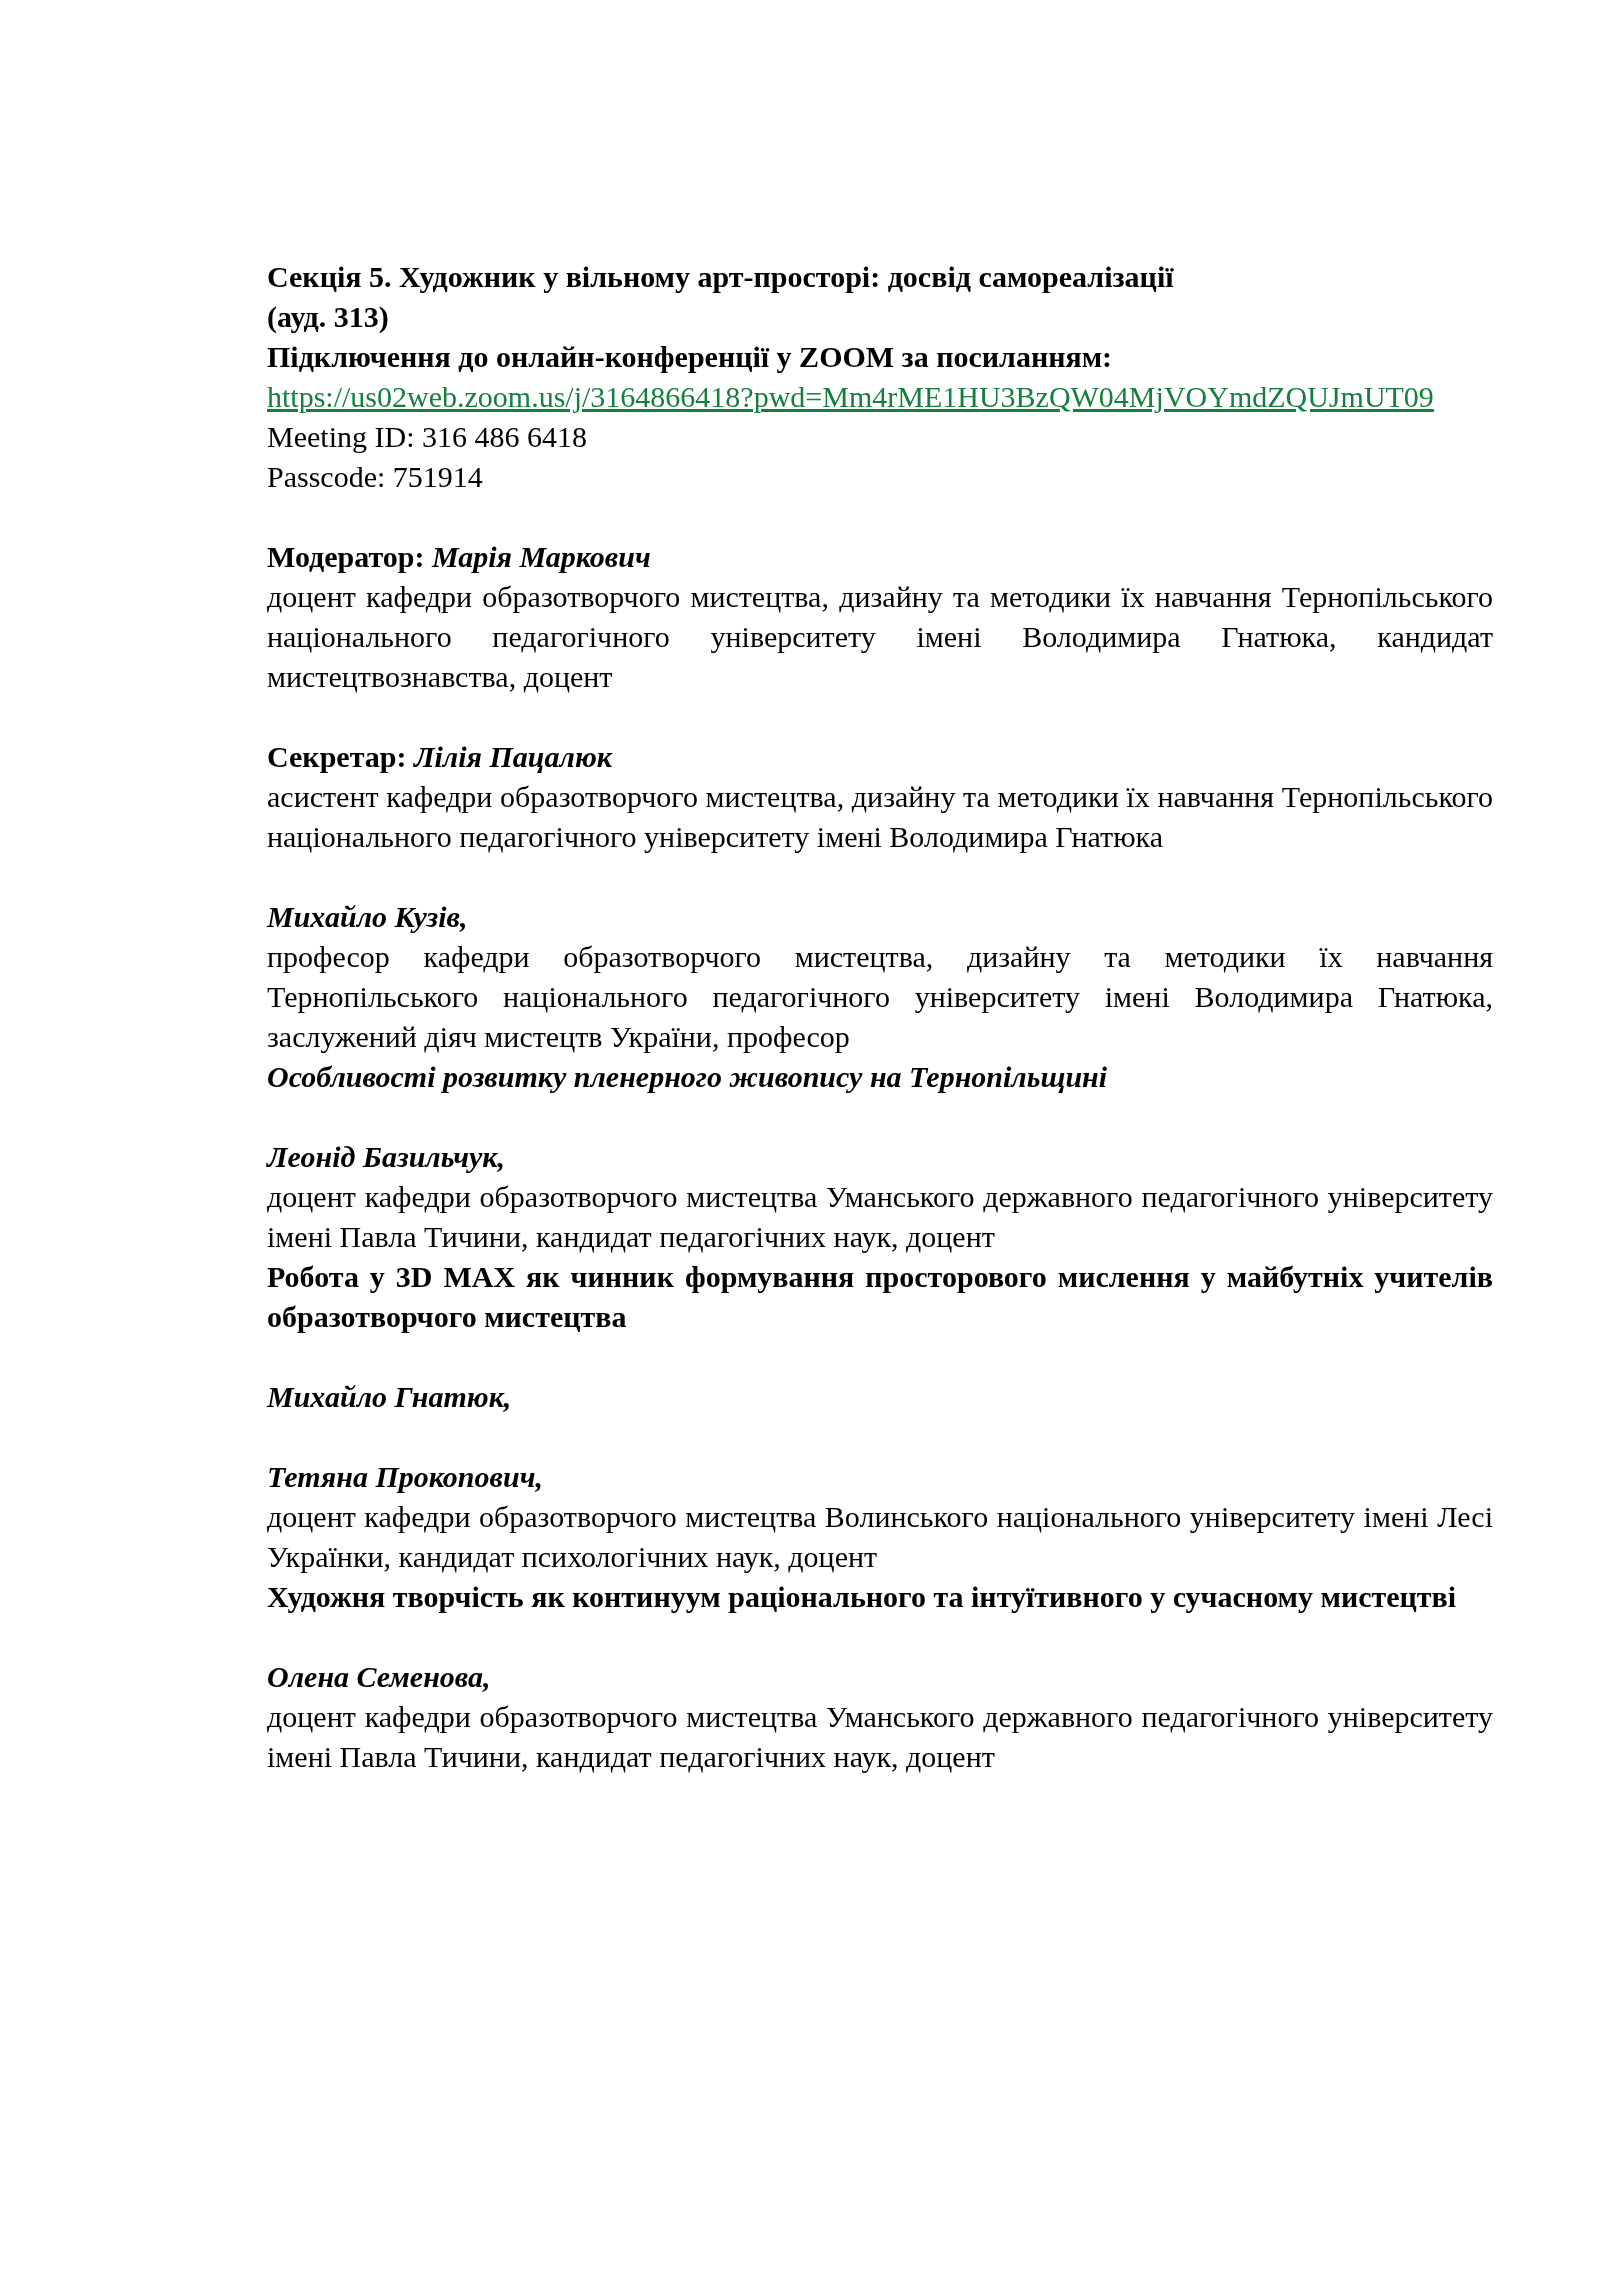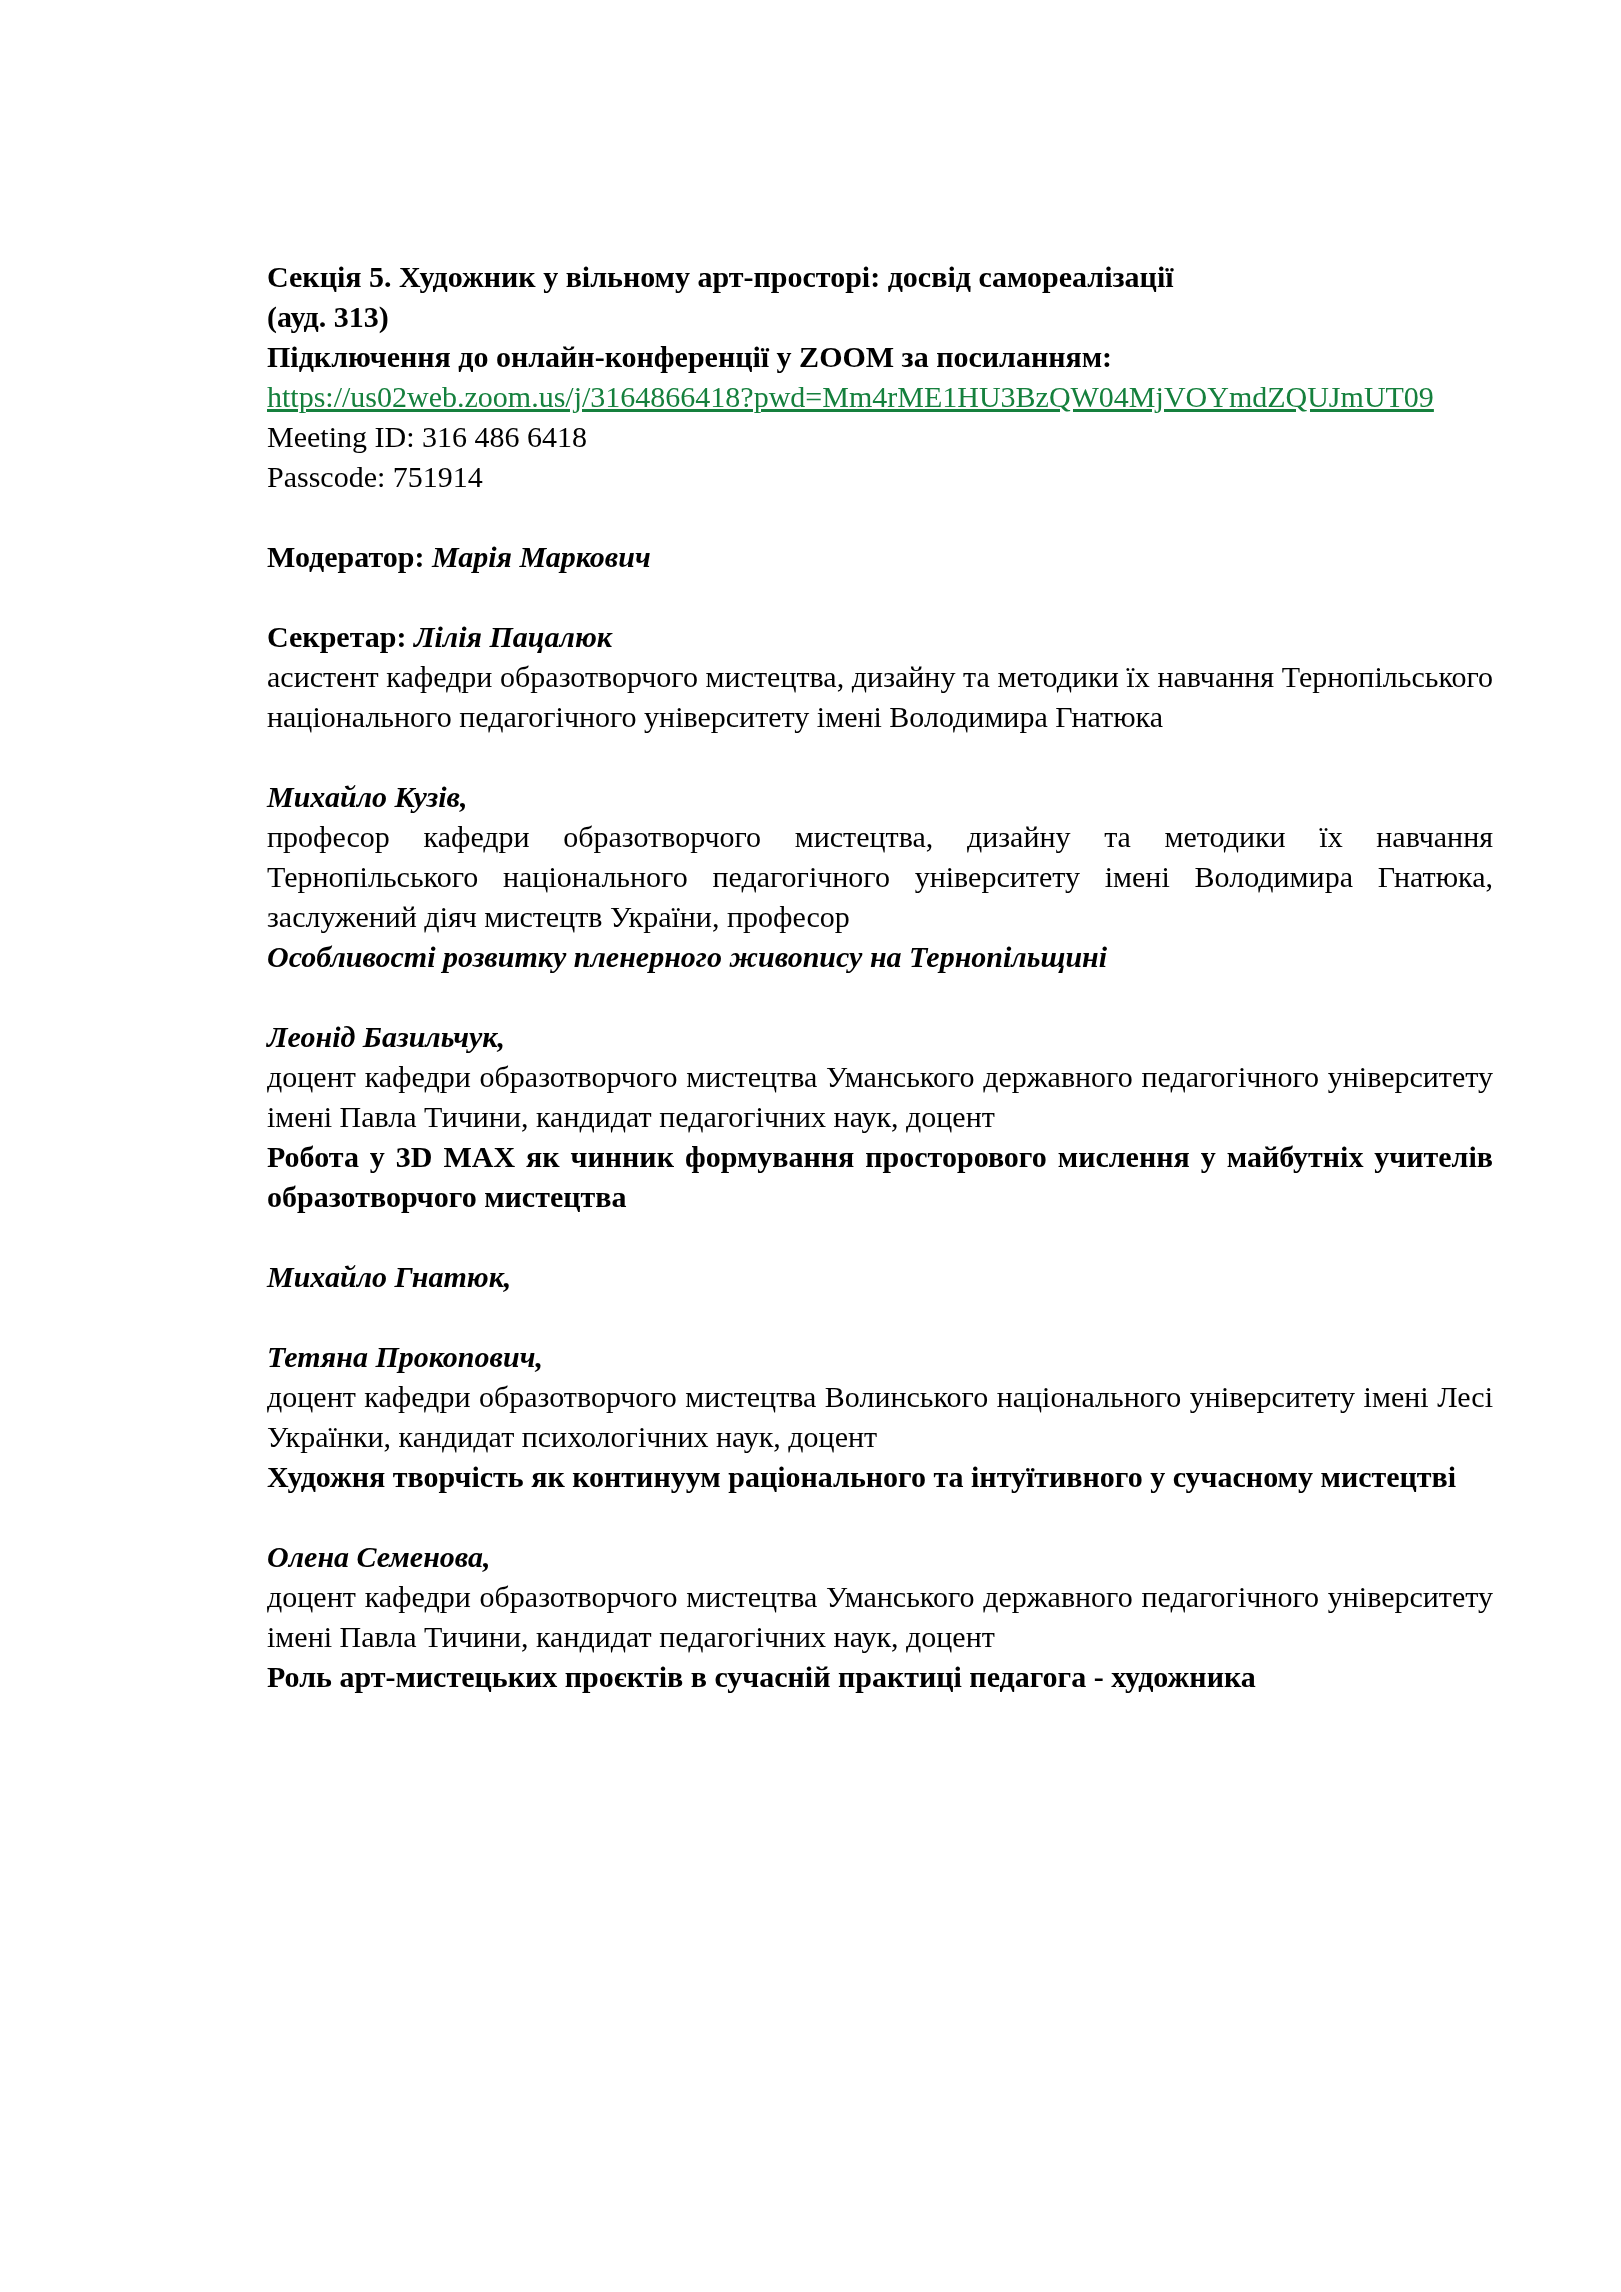--- a/index.html
+++ b/index.html
@@ -44,20 +44,21 @@
       <p class="center b">Секція 5. Художник у вільному арт-просторі: досвід самореалізації</p>
       <p class="center b">(ауд. 313)</p>
       <p class="b">Підключення до онлайн-конференції у ZOOM за посиланням:</p>
       <p><a class="link" href="#">https://us02web.zoom.us/j/3164866418?pwd=Mm4rME1HU3BzQW04MjVOYmdZQUJmUT09</a></p>
       <p>Meeting ID: 316 486 6418</p>
       <p>Passcode: 751914</p>
     </div>
 
     <div class="block">
       <p><span class="b">Модератор: </span><span class="bi">Марія Маркович</span></p>
+      <p class="just">доцент кафедри образотворчого мистецтва, дизайну та методики їх навчання Тернопільського національного педагогічного університету імені Володимира Гнатюка, кандидат мистецтвознавства, доцент</p>
     </div>
 
     <div class="block">
       <p><span class="b">Секретар: </span><span class="bi">Лілія Пацалюк</span></p>
       <p class="just">асистент кафедри образотворчого мистецтва, дизайну та методики їх навчання Тернопільського національного педагогічного університету імені Володимира Гнатюка</p>
     </div>
 
     <div class="block">
       <p class="bi">Михайло Кузів,</p>
       <p class="just">професор кафедри образотворчого мистецтва, дизайну та методики їх навчання Тернопільського національного педагогічного університету імені Володимира Гнатюка, заслужений діяч мистецтв України, професор</p>
@@ -76,18 +77,17 @@
 
     <div class="block">
       <p class="bi">Тетяна Прокопович,</p>
       <p class="just">доцент кафедри образотворчого мистецтва Волинського національного університету імені Лесі Українки, кандидат психологічних наук, доцент</p>
       <p class="just b">Художня творчість як континуум раціонального та інтуїтивного у сучасному мистецтві</p>
     </div>
 
     <div class="block">
       <p class="bi">Олена Семенова,</p>
       <p class="just">доцент кафедри образотворчого мистецтва Уманського державного педагогічного університету імені Павла Тичини, кандидат педагогічних наук, доцент</p>
-      <p class="just b">Роль арт-мистецьких проєктів в сучасній практиці педагога - художника</p>
     </div>
 
   </div>
 </div>
 
 
 </body></html>

